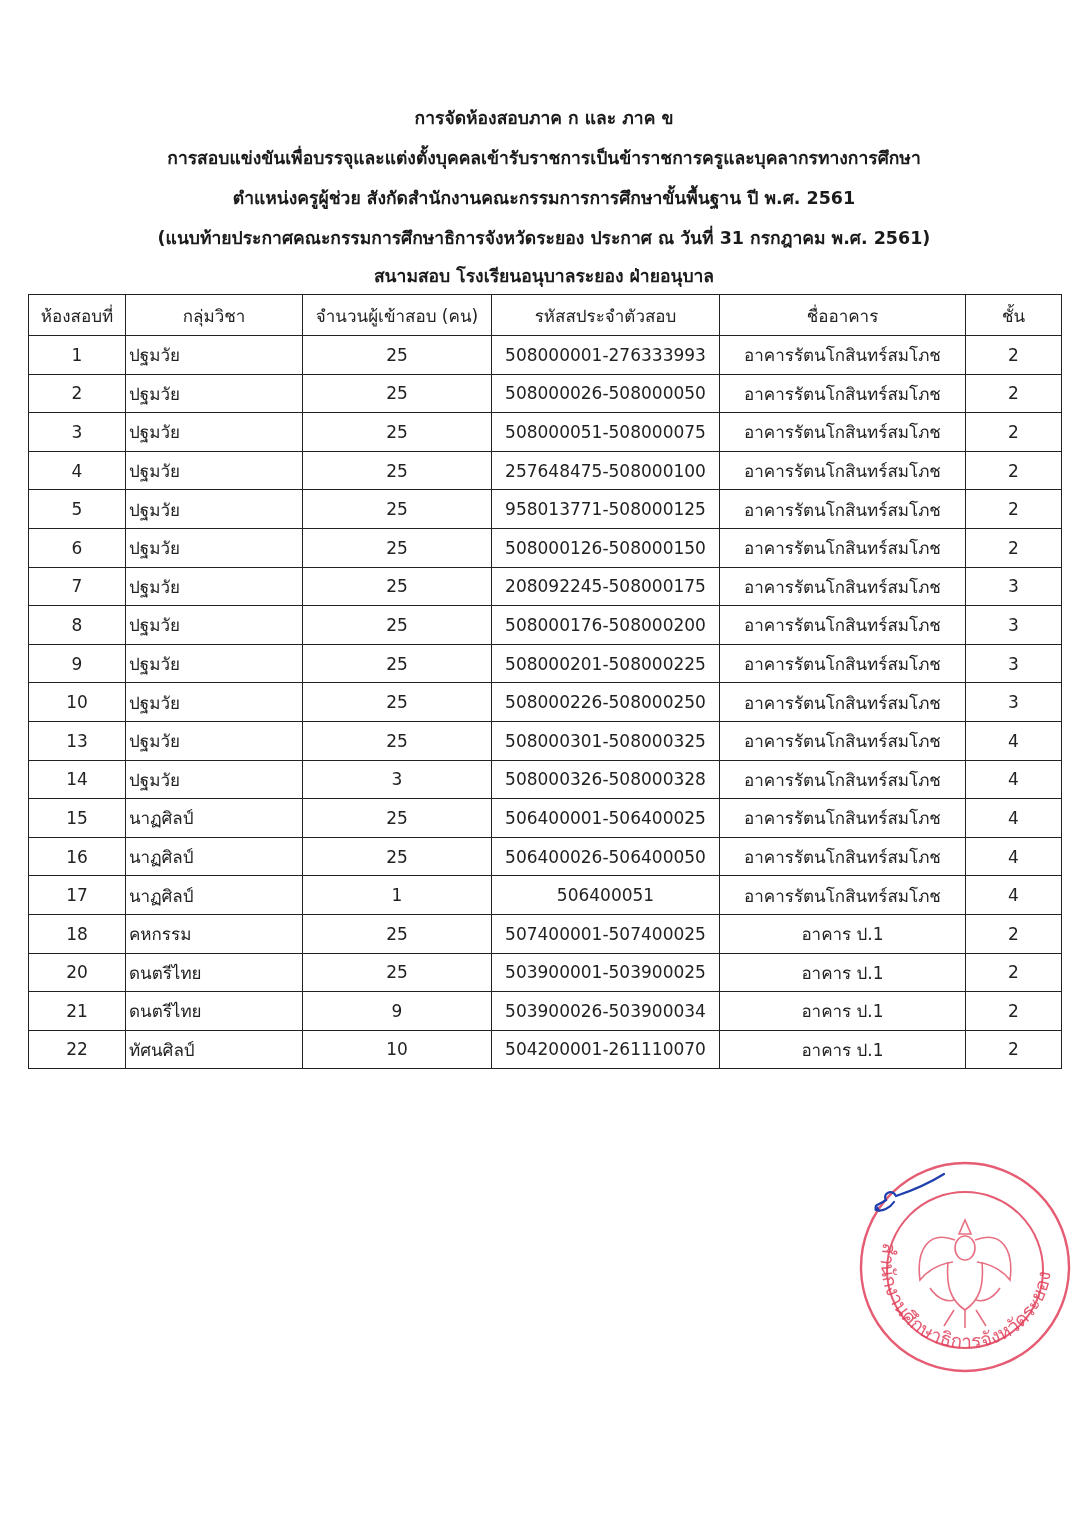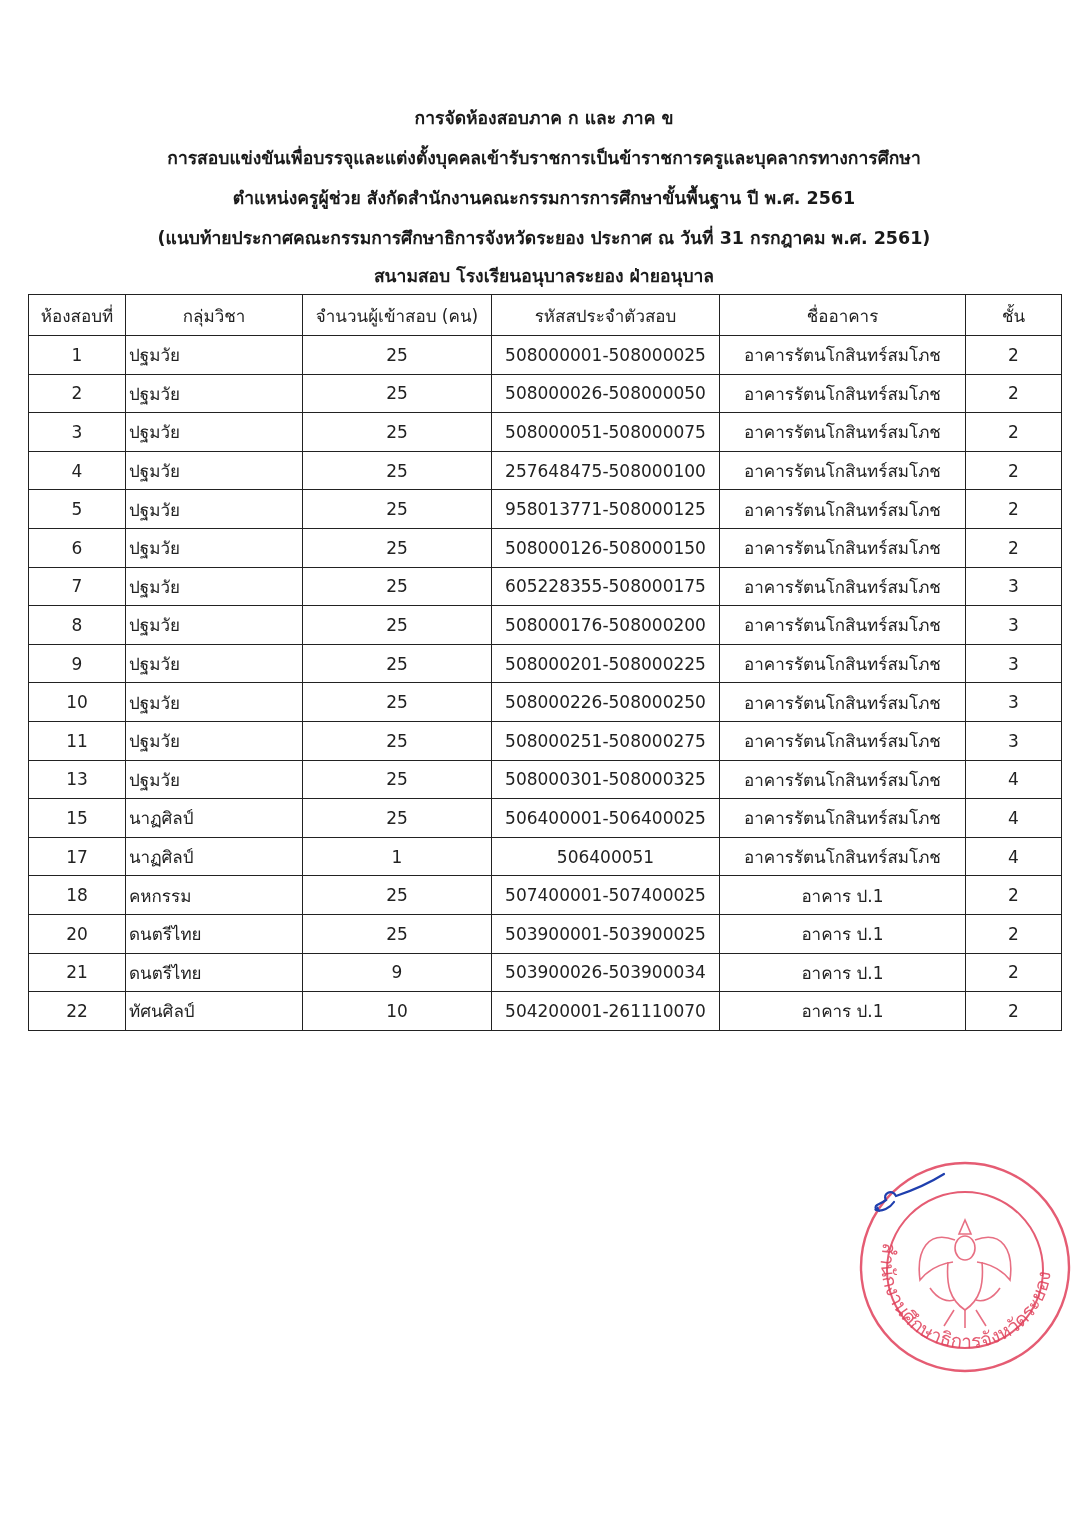--- a/index.html
+++ b/index.html
@@ -68,21 +68,21 @@
       <th>รหัสสประจำตัวสอบ</th>
       <th>ชื่ออาคาร</th>
       <th>ชั้น</th>
     </tr>
   </thead>
   <tbody id="rows">
       <tr>
         <td>1</td>
         <td class="subj">ปฐมวัย</td>
         <td>25</td>
-        <td>508000001-508000025</td>
+        <td>508000001-276333993</td>
         <td>อาคารรัตนโกสินทร์สมโภช</td>
         <td>2</td>
       </tr>
       <tr>
         <td>2</td>
         <td class="subj">ปฐมวัย</td>
         <td>25</td>
         <td>508000026-508000050</td>
         <td>อาคารรัตนโกสินทร์สมโภช</td>
         <td>2</td>
@@ -116,21 +116,21 @@
         <td class="subj">ปฐมวัย</td>
         <td>25</td>
         <td>508000126-508000150</td>
         <td>อาคารรัตนโกสินทร์สมโภช</td>
         <td>2</td>
       </tr>
       <tr>
         <td>7</td>
         <td class="subj">ปฐมวัย</td>
         <td>25</td>
-        <td>605228355-508000175</td>
+        <td>208092245-508000175</td>
         <td>อาคารรัตนโกสินทร์สมโภช</td>
         <td>3</td>
       </tr>
       <tr>
         <td>8</td>
         <td class="subj">ปฐมวัย</td>
         <td>25</td>
         <td>508000176-508000200</td>
         <td>อาคารรัตนโกสินทร์สมโภช</td>
         <td>3</td>
@@ -145,40 +145,48 @@
       </tr>
       <tr>
         <td>10</td>
         <td class="subj">ปฐมวัย</td>
         <td>25</td>
         <td>508000226-508000250</td>
         <td>อาคารรัตนโกสินทร์สมโภช</td>
         <td>3</td>
       </tr>
       <tr>
-        <td>11</td>
-        <td class="subj">ปฐมวัย</td>
-        <td>25</td>
-        <td>508000251-508000275</td>
-        <td>อาคารรัตนโกสินทร์สมโภช</td>
-        <td>3</td>
-      </tr>
-      <tr>
         <td>13</td>
         <td class="subj">ปฐมวัย</td>
         <td>25</td>
         <td>508000301-508000325</td>
+        <td>อาคารรัตนโกสินทร์สมโภช</td>
+        <td>4</td>
+      </tr>
+      <tr>
+        <td>14</td>
+        <td class="subj">ปฐมวัย</td>
+        <td>3</td>
+        <td>508000326-508000328</td>
         <td>อาคารรัตนโกสินทร์สมโภช</td>
         <td>4</td>
       </tr>
       <tr>
         <td>15</td>
         <td class="subj">นาฏศิลป์</td>
         <td>25</td>
         <td>506400001-506400025</td>
+        <td>อาคารรัตนโกสินทร์สมโภช</td>
+        <td>4</td>
+      </tr>
+      <tr>
+        <td>16</td>
+        <td class="subj">นาฏศิลป์</td>
+        <td>25</td>
+        <td>506400026-506400050</td>
         <td>อาคารรัตนโกสินทร์สมโภช</td>
         <td>4</td>
       </tr>
       <tr>
         <td>17</td>
         <td class="subj">นาฏศิลป์</td>
         <td>1</td>
         <td>506400051</td>
         <td>อาคารรัตนโกสินทร์สมโภช</td>
         <td>4</td>

